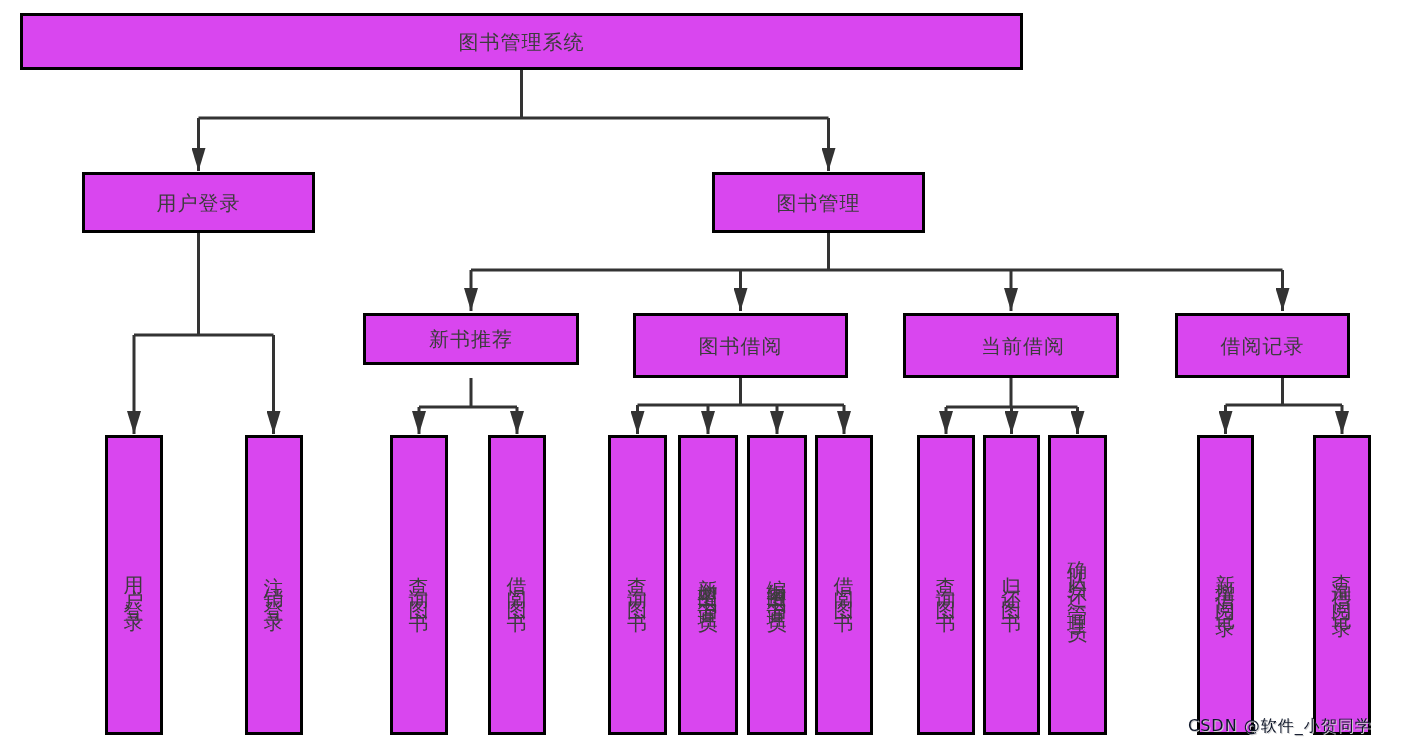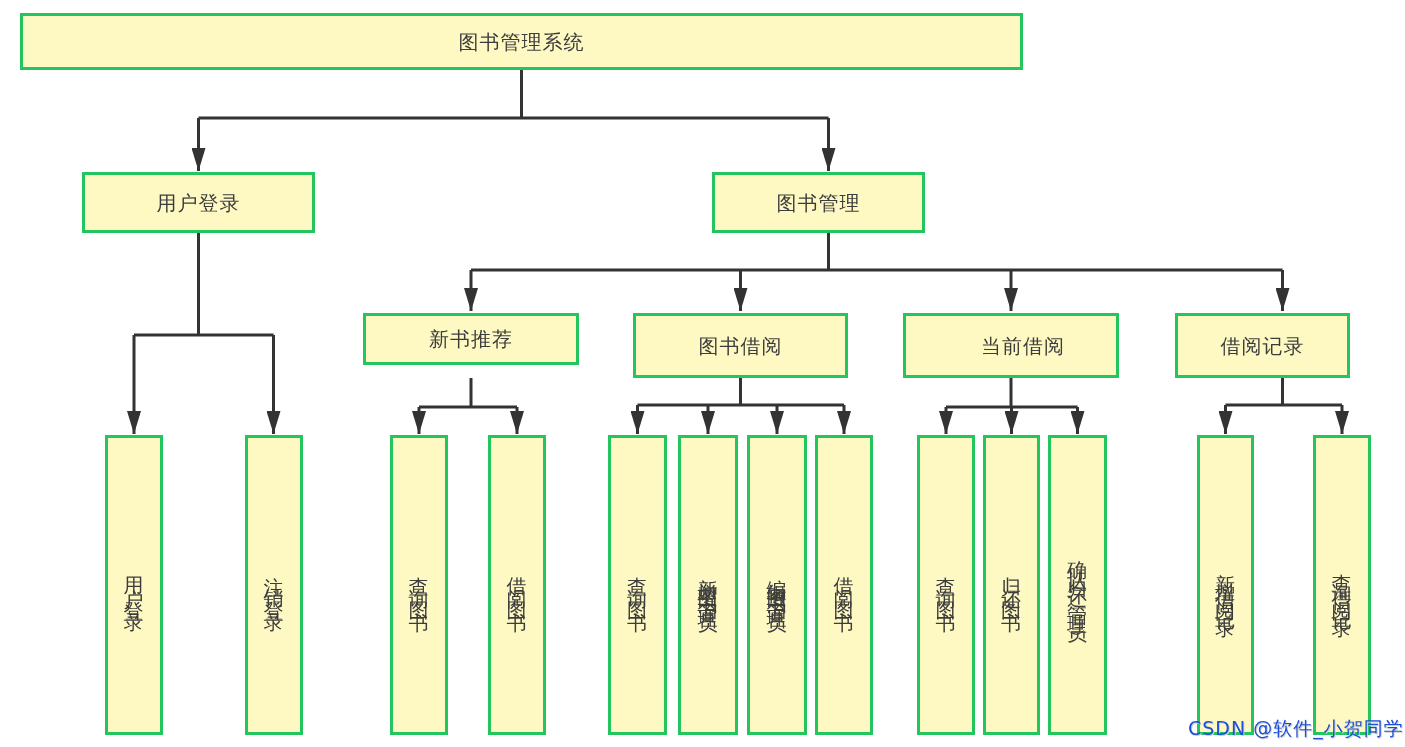--- a/index.html
+++ b/index.html
@@ -17,22 +17,22 @@
   }
   .connectors {
     position: absolute;
     left: 0;
     top: 0;
     z-index: 1;
   }
   .node {
     position: absolute;
     box-sizing: border-box;
-    border: 3px solid #22c55e;
-    background: #fef9c3;
+    border: 3px solid #000000;
+    background: #d946ef;
     color: #3c3c3c;
     display: flex;
     align-items: center;
     justify-content: center;
     z-index: 2;
   }
   .hbox {
     font-size: 20px;
     letter-spacing: 1px;
     line-height: 1;
@@ -46,22 +46,22 @@
     height: 300px;
   }
   .ls-lg { letter-spacing: 12px; }
   .ls-md { letter-spacing: 9px; }
   .ls-sm { letter-spacing: 5px; }
   .watermark {
     position: absolute;
     left: 1188px;
     top: 716px;
     z-index: 5;
-    font-size: 19px;
-    color: #1d4ed8;
+    font-size: 16px;
+    color: #0f172a;
     letter-spacing: 1px;
     text-shadow: 1px 1px 0 #cfcfcf;
     white-space: nowrap;
   }
 </style>
 </head>
 <body>
 
 <div class="stage">
 

